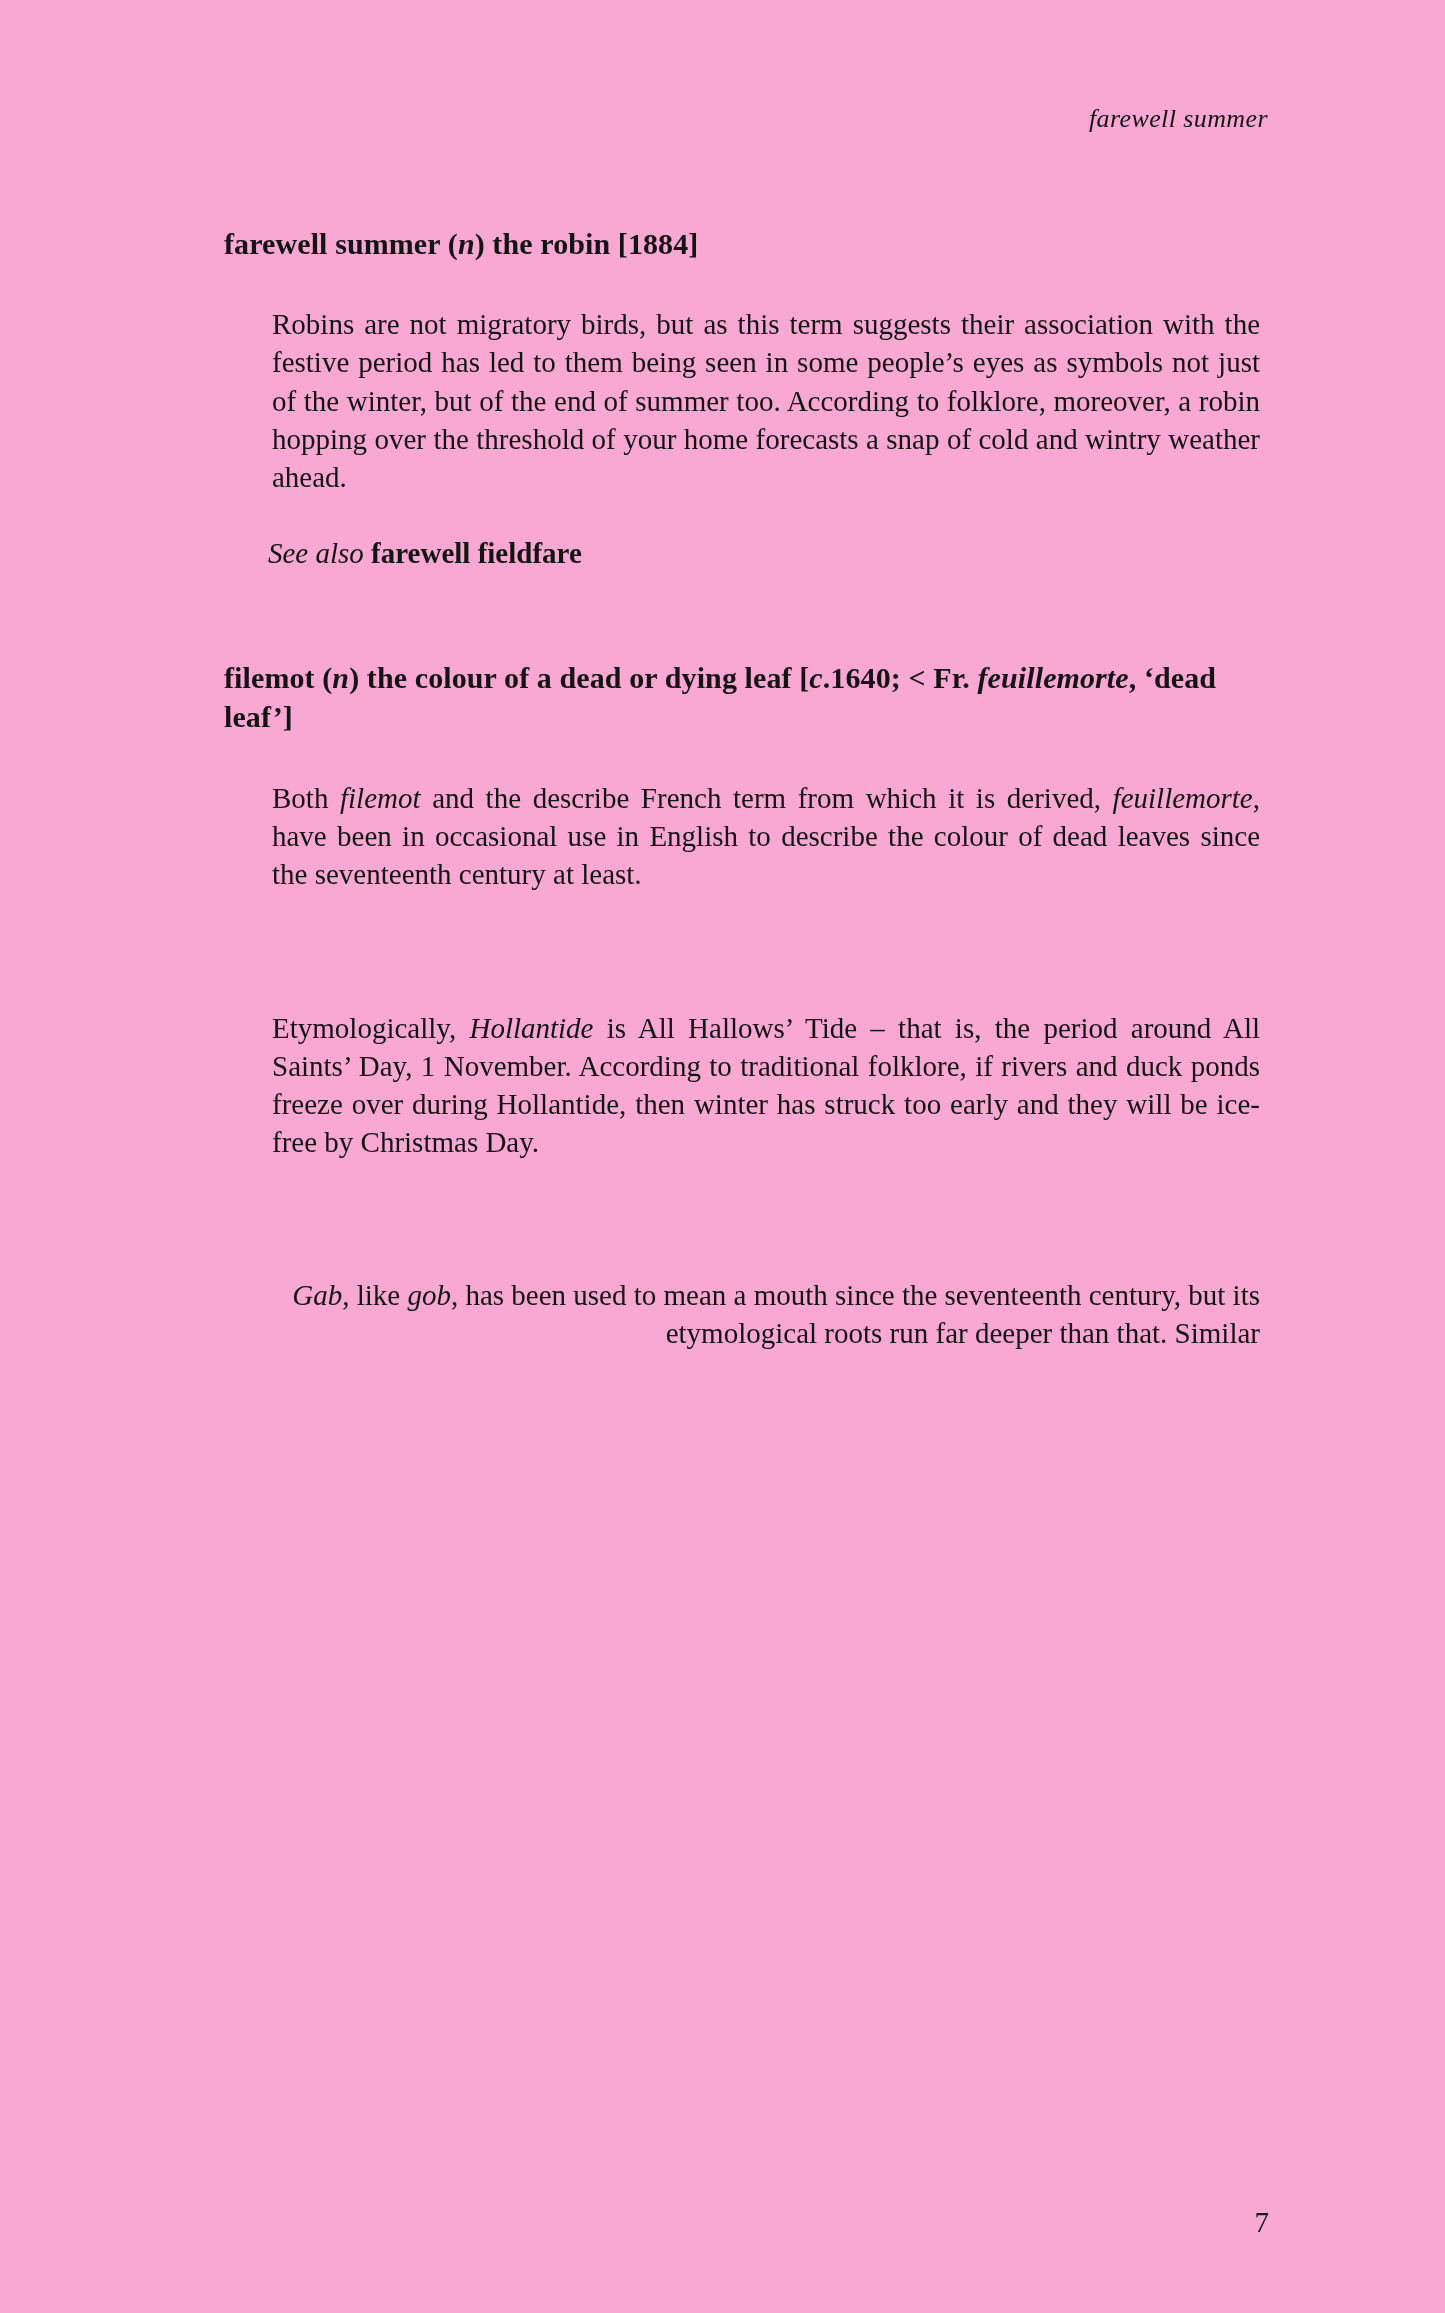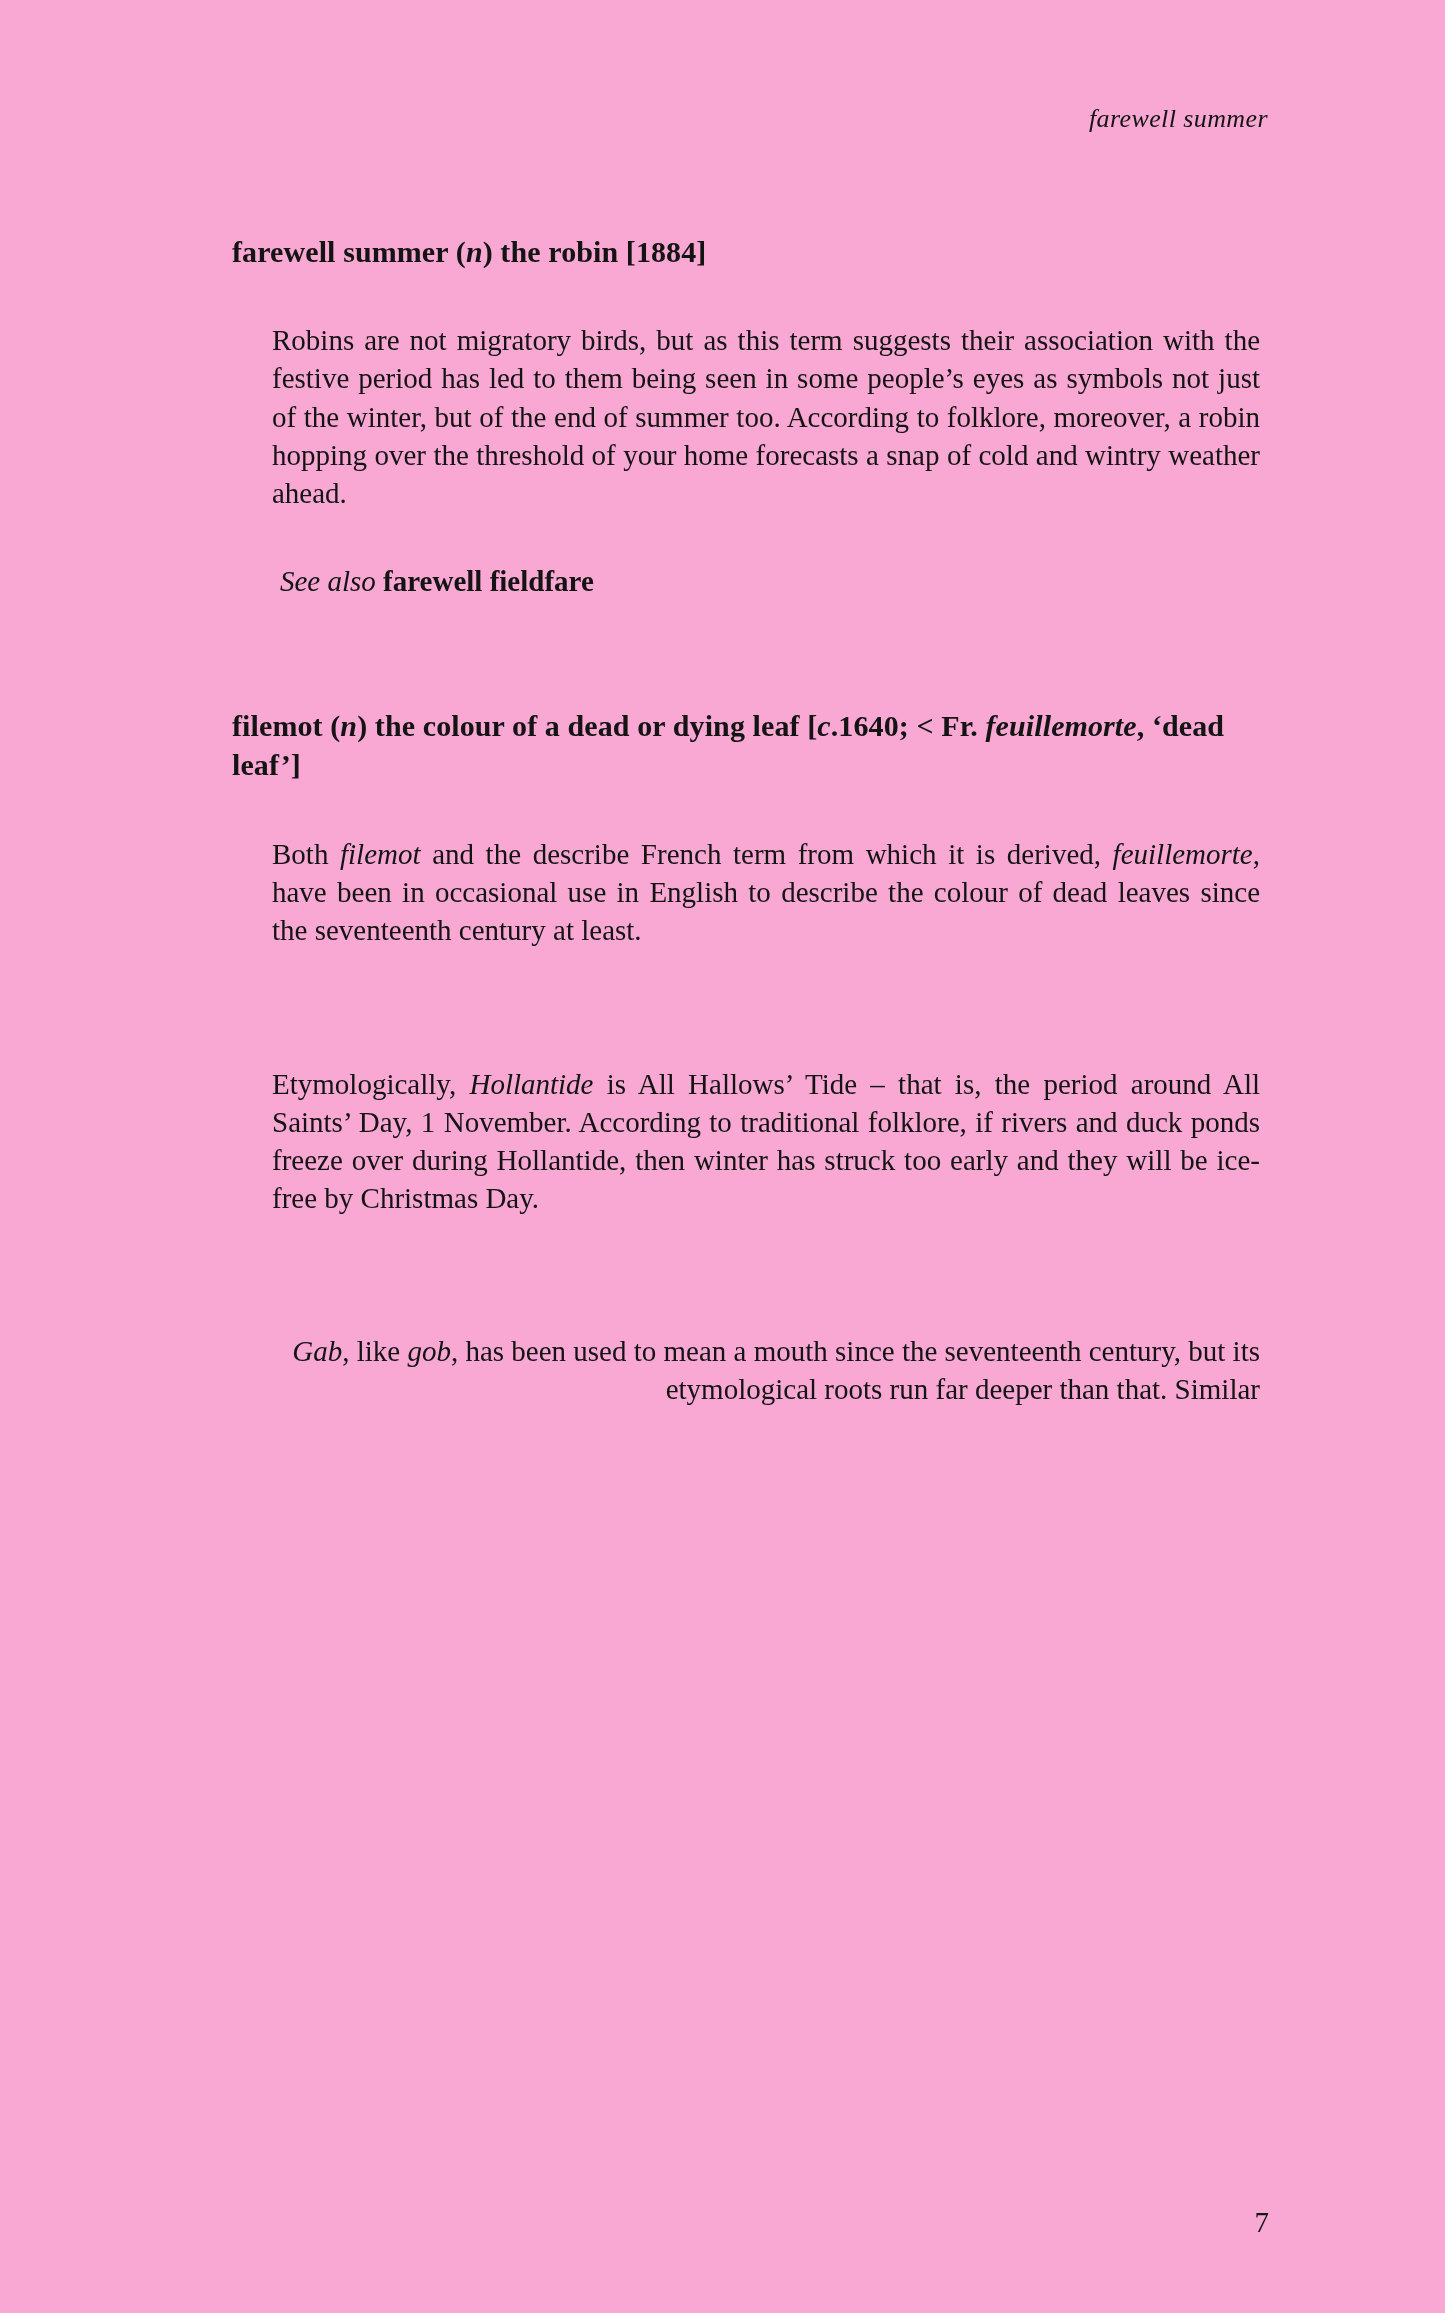--- a/index.html
+++ b/index.html
@@ -42,39 +42,39 @@
   .entry {
     margin-bottom: 0;
   }
 
   .entry-head {
     font-weight: bold;
     font-size: 30px;
     line-height: 1.31;
     text-align: left;
     letter-spacing: 0.1px;
-    margin: 16px;
+    margin: 8px;
   }
 
   .entry-body {
     margin: 8px;
     padding-left: 48px;
     font-size: 29px;
     line-height: 1.315;
     text-align: justify;
     text-justify: inter-word;
     hyphens: none;
   }
 
   .entry-body.ragged {
     text-align: right;
   }
 
   .see-also {
-    margin: 16px;
+    margin: 4px;
     padding-left: 48px;
     font-size: 29px;
     line-height: 1.315;
   }
   .see-also .sa-lead {
     font-style: italic;
   }
   .see-also .sa-term {
     font-weight: bold;
   }

